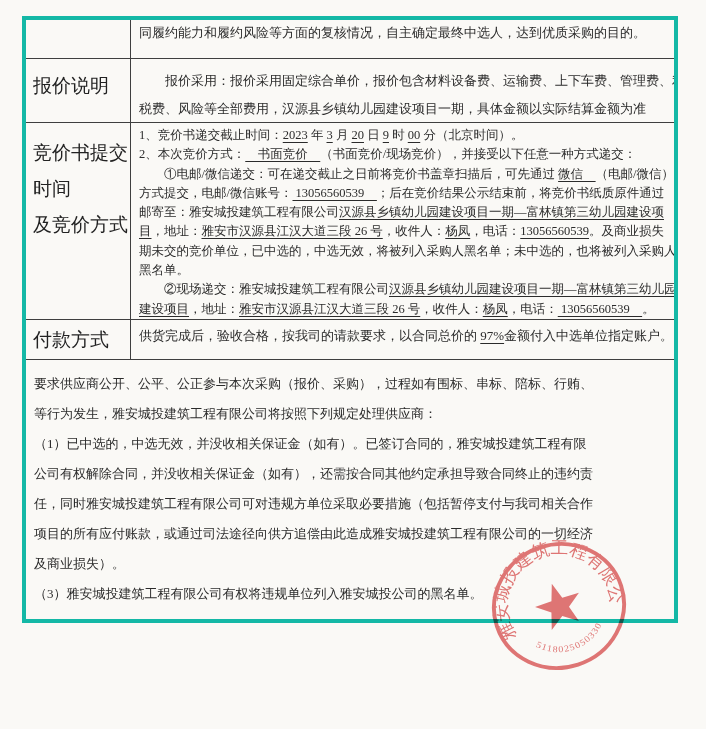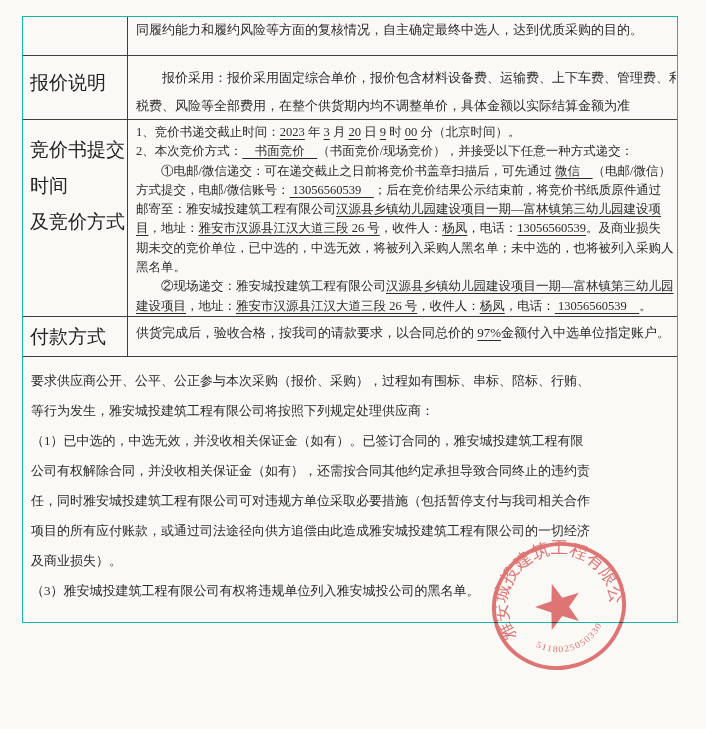--- a/index.html
+++ b/index.html
@@ -4,21 +4,21 @@
 <style>
   html,body{margin:0;padding:0;}
   body{
     width:706px;height:729px;position:relative;overflow:hidden;
     background:#faf9f6;
     font-family:"Liberation Serif","DejaVu Serif",serif;
     color:#2b2b2b;
   }
   .doc-table{
     position:absolute;left:22px;top:16px;width:656px;height:607px;
-    border:1px solid #14b8a6;
+    border:4px solid #14b8a6;
     display:flex;flex-direction:column;box-sizing:border-box;
     background:transparent;
   }
   .trow{display:flex;box-sizing:border-box;border-bottom:1px solid #3f3f3f;}
   .trow:last-child{border-bottom:none;}
   .r1{height:39px;}
   .r2{height:64px;}
   .r3{height:197px;}
   .r4{height:40px;}
   .r5{flex:1;}
@@ -67,21 +67,21 @@
         <div class="tline"><span>同履约能力和履约风险等方面的复核情况，自主确定最终中选人，达到优质采购的目的。</span></div>
       </div>
   </div>
 
   <div class="trow r2">
     <div class="lcell">
       <div class="lab">报价说明</div>
     </div>
     <div class="ccell">
         <div class="tline"><span>　　报价采用：报价采用固定综合单价，报价包含材料设备费、运输费、上下车费、管理费、利润、</span></div>
-        <div class="tline"><span>税费、风险等全部费用，在整个供货期内均不调整单价，具体金额以实际结算金额为准</span></div>
+        <div class="tline"><span>税费、风险等全部费用，汉源县乡镇幼儿园建设项目一期，具体金额以实际结算金额为准</span></div>
       </div>
   </div>
 
   <div class="trow r3">
     <div class="lcell">
       <div class="lab">竞价书提交时间</div>
       <div class="lab">及竞价方式</div>
     </div>
     <div class="ccell">
         <div class="tline"><span>1、竞价书递交截止时间：</span><span class="u">2023</span><span> 年 </span><span class="u">3</span><span> 月 </span><span class="u">20</span><span> 日 </span><span class="u">9</span><span> 时 </span><span class="u">00</span><span> 分（北京时间）。</span></div>

